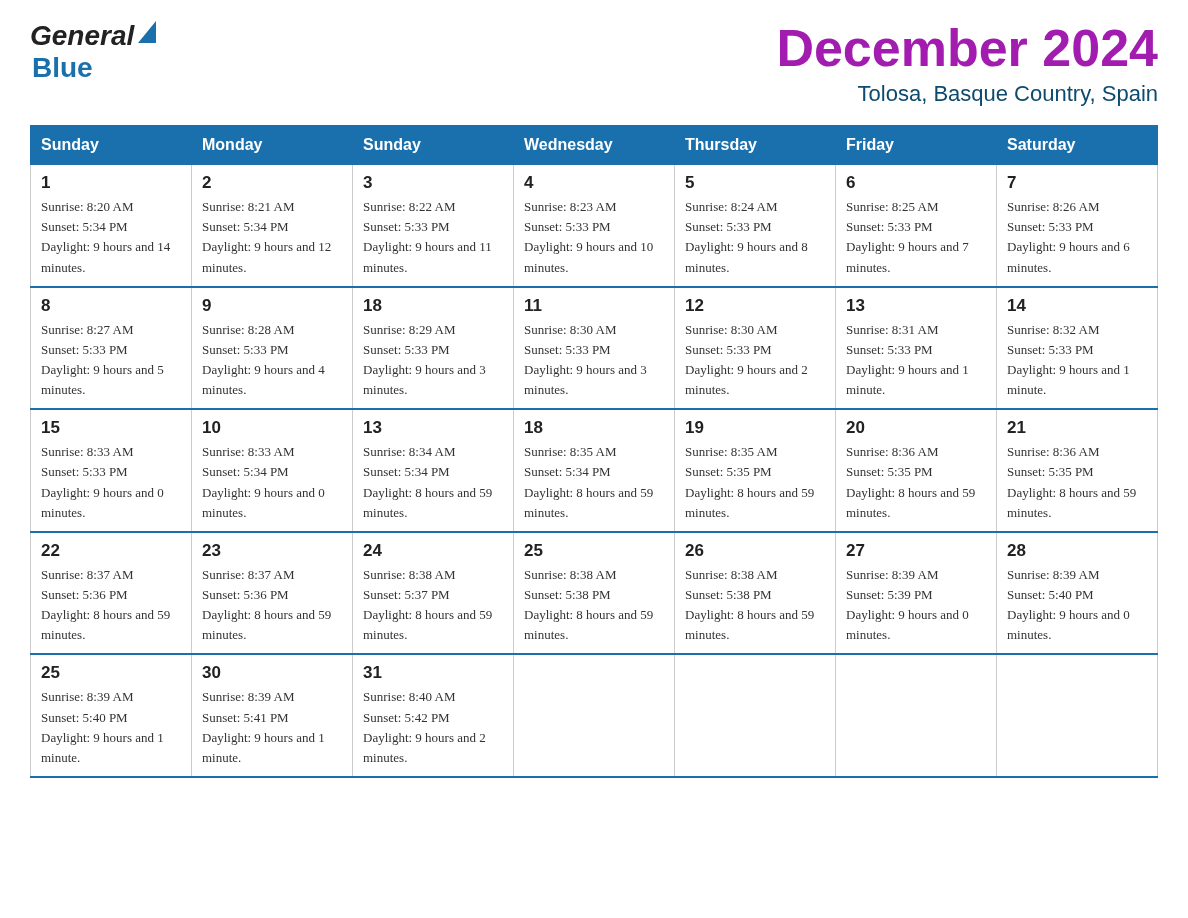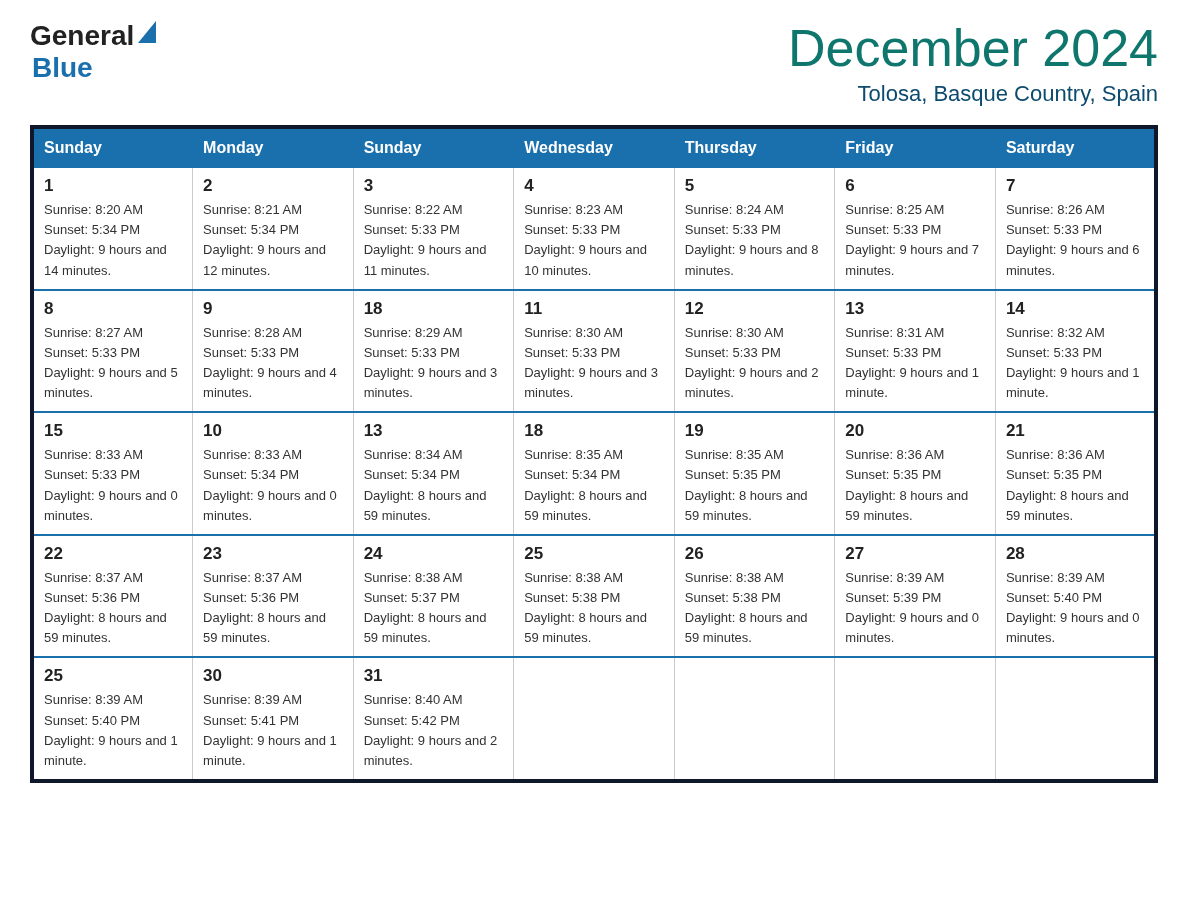--- a/index.html
+++ b/index.html
@@ -24,33 +24,33 @@
     .logo-text-blue {
       font-size: 28px;
       font-weight: bold;
       color: #1a6fad;
     }
     .title-block {
       text-align: right;
     }
     .month-title {
       font-size: 52px;
-      font-weight: normal;
-      color: #0f766e;
+      font-weight: bold;
+      color: #a21caf;
       line-height: 1.1;
     }
     .location-title {
       font-size: 22px;
       color: #0c4a6e;
       margin-top: 4px;
     }
     .calendar {
       width: 100%;
       border-collapse: collapse;
-      border: 4px solid #0f172a;
+      border: 1px solid #0f172a;
     }
     .calendar thead tr th {
       background-color: #1a6fad;
       color: #fff;
       font-size: 16px;
       font-weight: bold;
       padding: 10px 10px;
       text-align: left;
       border: 1px solid #1a6fad;
     }
@@ -67,35 +67,37 @@
       font-size: 17px;
       font-weight: bold;
       color: #222;
       display: block;
       margin-bottom: 4px;
     }
     .day-info {
       font-size: 13px;
       color: #333;
       line-height: 1.55;
+      font-family: Liberation Serif, serif;
     }
     .calendar tbody tr {
       border-bottom: 2px solid #1a6fad;
     }
     .empty-cell {
       background: #fff;
     }
     .logo-wrapper {
       display: flex;
       flex-direction: column;
       align-items: flex-start;
     }
     .logo-line1 {
       display: flex;
       align-items: center;
+      font-style: italic;
     }
     .logo-triangle {
       display: inline-block;
       margin-left: 4px;
       position: relative;
       top: -2px;
     }
   </style>
 </head>
 <body>

